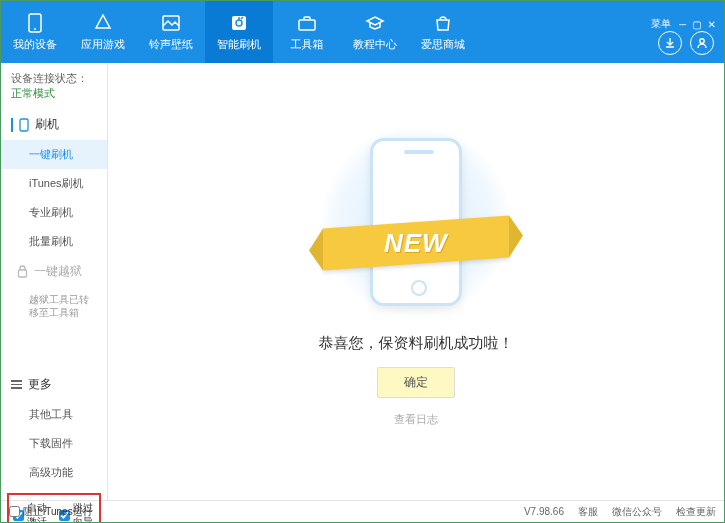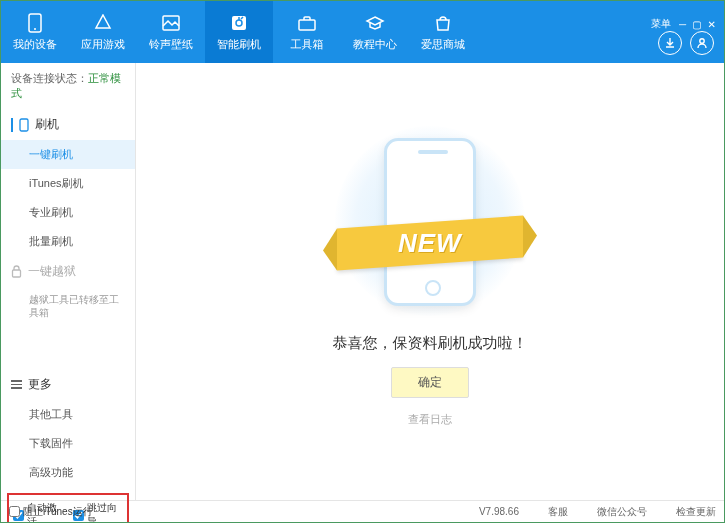--- a/index.html
+++ b/index.html
@@ -12,29 +12,29 @@
 .logo-url { font-size: 9px; opacity: 0.85; }
 .nav { display: flex; height: 100%; }
 .nav-item { width: 68px; display: flex; flex-direction: column; align-items: center; justify-content: center; color: #fff; font-size: 11px; cursor: pointer; gap: 4px; }
 .nav-item.active { background: #0a7bd4; }
 .nav-icon { width: 20px; height: 20px; display: flex; align-items: center; justify-content: center; }
 .header-right { position: absolute; right: 8px; top: 16px; display: flex; gap: 8px; color: #fff; font-size: 10px; align-items: center; }
 .header-right-btns { display: flex; gap: 6px; }
 .header-circles { position: absolute; right: 10px; bottom: 8px; display: flex; gap: 8px; }
 .circ-btn { width: 24px; height: 24px; border: 1.5px solid #fff; border-radius: 50%; display: flex; align-items: center; justify-content: center; color: #fff; cursor: pointer; }
 .body-area { display: flex; height: calc(100% - 62px - 22px); }
-.sidebar { width: 135px; border-right: 1px solid #e5e5e5; display: flex; flex-direction: column; font-size: 11px; }
+.sidebar { width: 107px; border-right: 1px solid #e5e5e5; display: flex; flex-direction: column; font-size: 11px; }
 .conn-status { padding: 8px 10px; font-size: 11px; color: #666; }
 .conn-status .mode { color: #2c8f3c; }
 .section-head { display: flex; align-items: center; padding: 7px 10px; color: #333; gap: 6px; font-size: 12px; }
 .section-head .bar { width: 2px; height: 14px; background: #1b8fe6; }
 .sub-item { padding: 7px 10px 7px 28px; color: #555; cursor: pointer; font-size: 11px; }
 .sub-item.active { background: #e6f3fd; color: #1b8fe6; }
 .sub-note { padding: 6px 10px 6px 28px; color: #999; font-size: 10px; line-height: 1.3; }
-.lock-head { display: flex; align-items: center; padding: 7px 10px; color: #aaa; gap: 6px; font-size: 12px; }
+.lock-head { display: flex; align-items: center; padding: 7px 16px; color: #aaa; gap: 6px; font-size: 12px; }
 .more-head { display: flex; align-items: center; padding: 7px 10px; color: #333; gap: 6px; font-size: 12px; margin-top: 44px; }
 .hamb { display: flex; flex-direction: column; gap: 2px; }
 .hamb span { width: 11px; height: 1.5px; background: #666; }
 .checkbox-row { border: 2px solid #d33; margin: 6px 6px; padding: 6px 4px; display: flex; gap: 10px; font-size: 10px; }
 .cb { display: flex; align-items: center; gap: 3px; color: #333; }
 .cb input { width: 11px; height: 11px; accent-color: #1b8fe6; }
 .device-box { padding: 4px 8px 6px; font-size: 10px; color: #666; }
 .device-name { color: #1b8fe6; font-size: 12px; display: flex; align-items: center; gap: 4px; margin-left: 24px; }
 .storage-badge { display: inline-block; border: 1px solid #ccc; border-radius: 3px; padding: 0 4px; font-size: 9px; color: #888; margin-top: 2px; }
 .main { flex: 1; display: flex; flex-direction: column; align-items: center; justify-content: center; position: relative; }
@@ -46,21 +46,21 @@
 .ribbon { position: absolute; top: 86px; left: -18px; width: 186px; height: 42px; background: #f7c93e; transform: skewY(-4deg); display: flex; align-items: center; justify-content: center; box-shadow: 0 2px 4px rgba(0,0,0,0.15); }
 .ribbon::before, .ribbon::after { content: ""; position: absolute; width: 0; height: 0; border-top: 21px solid transparent; border-bottom: 21px solid transparent; }
 .ribbon::before { left: -14px; border-right: 14px solid #e0b52f; }
 .ribbon::after { right: -14px; border-left: 14px solid #e0b52f; }
 .ribbon-text { color: #fff; font-size: 26px; font-weight: 900; font-style: italic; letter-spacing: 1px; transform: skewY(4deg); text-shadow: 1px 1px 0 #d9a820; }
 .success-text { font-size: 15px; color: #333; margin: 6px 0 14px; }
 .confirm-btn { border: 1px solid #ddd; background: #fef9c3; padding: 6px 26px; font-size: 12px; color: #555; cursor: pointer; border-radius: 2px; }
 .log-link { margin-top: 14px; font-size: 11px; color: #aaa; cursor: pointer; }
 .footer { height: 22px; border-top: 1px solid #e5e5e5; display: flex; align-items: center; font-size: 10px; color: #666; padding: 0 8px; justify-content: space-between; }
 .footer-left { display: flex; align-items: center; gap: 4px; }
-.footer-right { display: flex; align-items: center; gap: 29px; }
+.footer-right { display: flex; align-items: center; gap: 14px; }
 svg { display: block; }
 </style>
 </head>
 <body>
 
 <div class="header">
   <div class="nav">
     <div class="nav-item">
       <span class="nav-icon">
           <svg width="16" height="20" viewBox="0 0 16 20">

